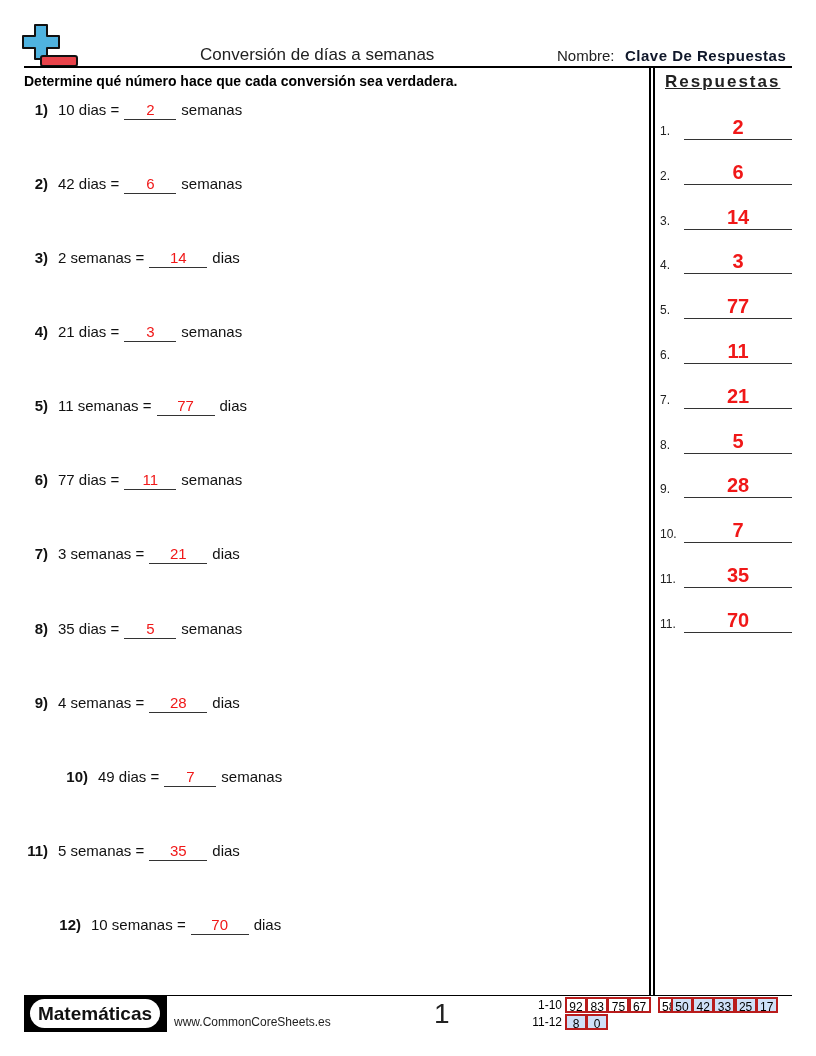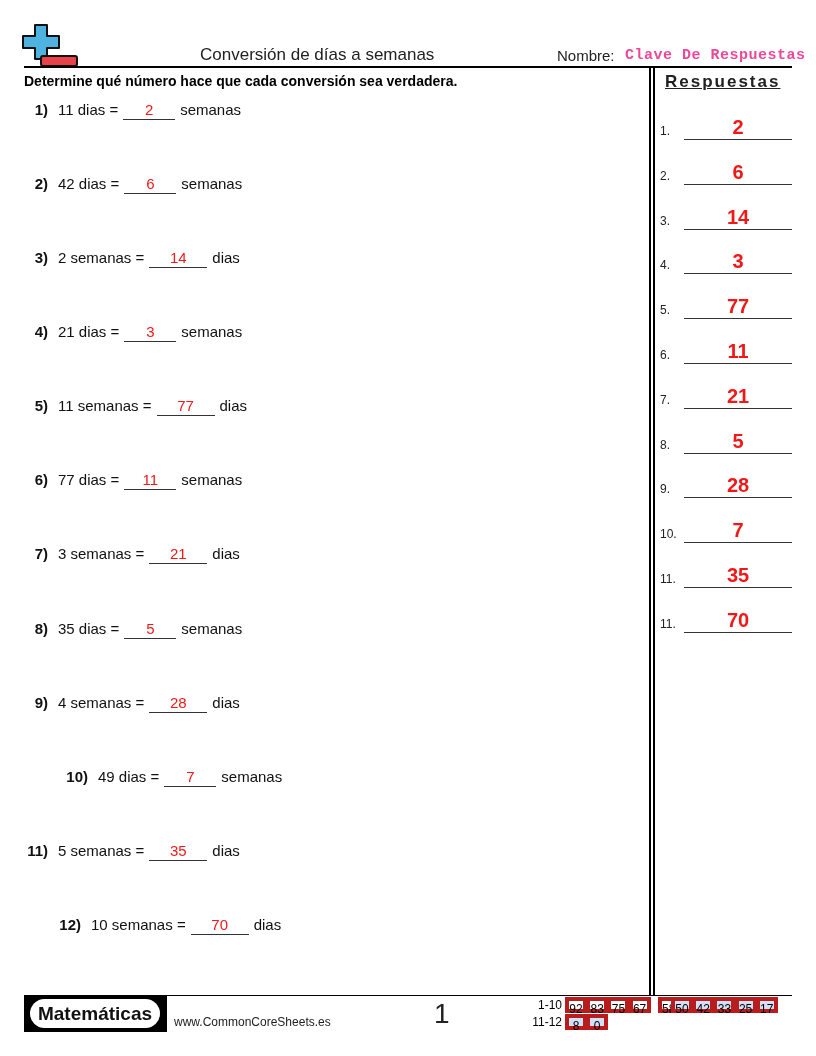--- a/index.html
+++ b/index.html
@@ -1,38 +1,38 @@
 <!DOCTYPE html>
 <html><head>
 <meta charset="utf-8">
 <style>
   html, body { margin: 0; padding: 0; background: #fff; }
   body { width: 816px; height: 1056px; position: relative; overflow: hidden; font-family: "Liberation Sans", "DejaVu Sans", sans-serif; color: #000; }
   .logo { position: absolute; left: 22px; top: 24px; width: 58px; height: 44px; }
   .title { position: absolute; left: 200px; top: 45px; font-size: 17px; color: #222; }
   .name-label { position: absolute; left: 557px; top: 47px; font-size: 15px; color: #222; }
-  .name-value { position: absolute; left: 625px; top: 47px; font-size: 15px; font-weight: bold; color: #ec4899; letter-spacing: 0.5px; font-family: Liberation Mono, monospace; }
+  .name-value { position: absolute; left: 625px; top: 47px; font-size: 15px; font-weight: bold; color: #0f172a; letter-spacing: 0.5px; }
   .top-rule { position: absolute; left: 24px; top: 66px; width: 768px; height: 2px; background: #000; }
   .instructions { position: absolute; left: 24px; top: 73px; font-size: 14px; font-weight: bold; }
   .vline1 { position: absolute; left: 649px; top: 68px; width: 2px; height: 928px; background: #000; }
   .vline2 { position: absolute; left: 653px; top: 68px; width: 2px; height: 928px; background: #000; }
   .ans-title { position: absolute; left: 665px; top: 72px; font-size: 17px; font-weight: bold; letter-spacing: 2px; text-decoration: underline; color: #222; }
   .problem { position: absolute; left: 0; height: 22px; font-size: 15px; display: flex; align-items: baseline; white-space: nowrap; color: #111; }
   .pnum { width: 48px; text-align: right; font-weight: bold; margin-right: 10px; }
   .blank { display: inline-block; border-bottom: 1.5px solid #333; text-align: center; color: #f01818; margin: 0 5px; line-height: 18px; }
   .ans-row { position: absolute; left: 660px; width: 132px; height: 30px; }
   .ans-num { position: absolute; left: 0; bottom: 2px; font-size: 12px; color: #222; }
   .ans-line { position: absolute; left: 24px; right: 0; bottom: 0; border-bottom: 1.5px solid #333; text-align: center; font-size: 20px; font-weight: bold; color: #f01818; line-height: 24px; }
   .bottom-rule { position: absolute; left: 24px; top: 995px; width: 768px; height: 1px; background: #000; }
   .brand { position: absolute; left: 24px; top: 996px; width: 143px; height: 36px; background: #000; }
   .brand-pill { position: absolute; left: 6px; top: 3px; width: 130px; height: 29px; background: #fff; border-radius: 15px; font-size: 19px; font-weight: bold; text-align: center; line-height: 29px; color: #111; }
   .url { position: absolute; left: 174px; top: 1015px; font-size: 12px; color: #222; }
   .page-num { position: absolute; left: 434px; top: 998px; font-size: 28px; color: #222; }
   .score-label { position: absolute; width: 38px; text-align: right; font-size: 12px; }
-  .cell { position: absolute; top: 0; width: 22px; height: 16px; border: 4px solid #b91c1c; text-align: center; line-height: 16px; font-size: 12px; box-sizing: border-box; }
+  .cell { position: absolute; top: 0; width: 22px; height: 16px; border: 2px solid #b91c1c; text-align: center; line-height: 16px; font-size: 12px; box-sizing: border-box; }
   .cell.hi { background: #cfe0f7; }
 </style>
 </head>
 <body>
 
 <svg class="logo" viewBox="0 0 58 44">
   <path d="M13 1 h12 v11 h12 v12 h-12 v11 h-12 v-11 h-12 v-12 h12 z" fill="#4fb3e0" stroke="#111" stroke-width="2" stroke-linejoin="round"></path>
   <rect x="19" y="32" width="36" height="10" rx="2" fill="#e8434a" stroke="#111" stroke-width="2"></rect>
 </svg>
 
@@ -43,21 +43,21 @@
 <div class="instructions">Determine qué número hace que cada conversión sea verdadera.</div>
 
 <div class="vline1"></div>
 <div class="vline2"></div>
 
 <div class="ans-title">Respuestas</div>
 
 <div id="problems">
     <div class="problem" style="top: 101px;">
       <span class="pnum">1)</span>
-      <span>11 dias =</span>
+      <span>10 dias =</span>
       <span class="blank" style="width:52px">2</span>
       <span>semanas</span>
     </div>
     <div class="problem" style="top: 175px;">
       <span class="pnum">2)</span>
       <span>42 dias =</span>
       <span class="blank" style="width:52px">6</span>
       <span>semanas</span>
     </div>
     <div class="problem" style="top: 249px;">

